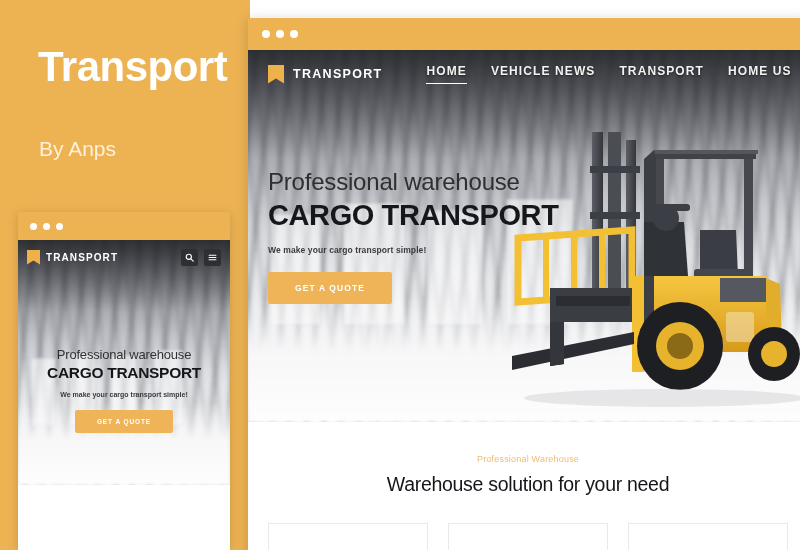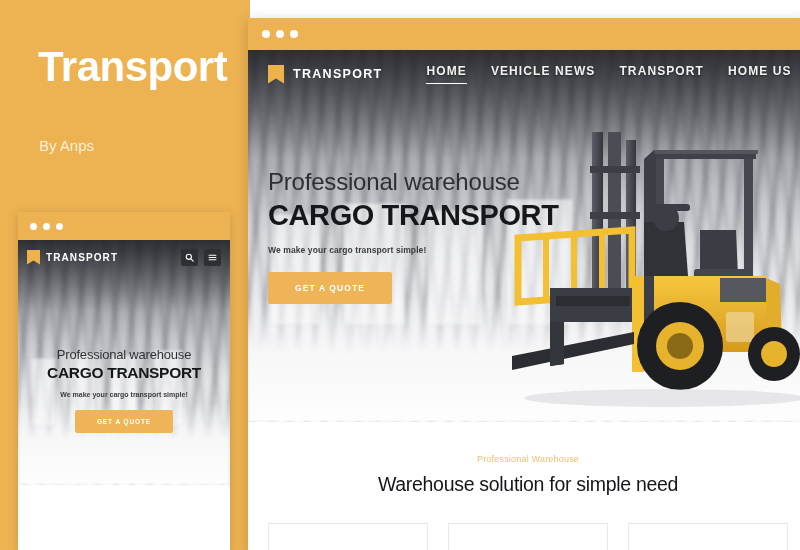--- a/index.html
+++ b/index.html
@@ -22,21 +22,21 @@
     font-size: 42px; font-weight: 700; color: #ffffff;
     letter-spacing: -0.5px; line-height: 1;
   }
   .promo-sub {
     position: absolute; left: 39px; top: 96px;
     font-size: 27px; font-weight: 400; color: #ffffff;
     line-height: 1;
   }
   .promo-by {
     position: absolute; left: 39px; top: 138px;
-    font-size: 15px; font-weight: 400; color: #fdf1dc;
+    font-size: 21px; font-weight: 400; color: #fdf1dc;
     line-height: 1;
   }
 
   
   .titlebar { background: #edb352; display: flex; align-items: center; }
   .dots { display: flex; gap: 6px; }
   .dot { border-radius: 50%; background: #ffffff; }
 
   
   .desktop {
@@ -289,21 +289,21 @@
           <ellipse cx="270" cy="228" rx="26" ry="27" fill="#1d1f23"></ellipse>
           <circle cx="270" cy="228" r="13" fill="#e7b22c"></circle>
 
           <ellipse cx="160" cy="272" rx="140" ry="9" fill="#c8c9cc" opacity=".4"></ellipse>
         </svg>
       </div>
 
       <div class="d-section">
         <div class="sec-eyebrow">Professional Warehouse</div>
         <div class="sec-title">
-          <span>Warehouse </span><b>solution</b><span> for simple need</span>
+          <span>Warehouse </span><b>solution</b><span> for your need</span>
         </div>
         <div class="cards">
           <div class="card">
             
           </div>
           <div class="card">
             
           </div>
           <div class="card">
             

